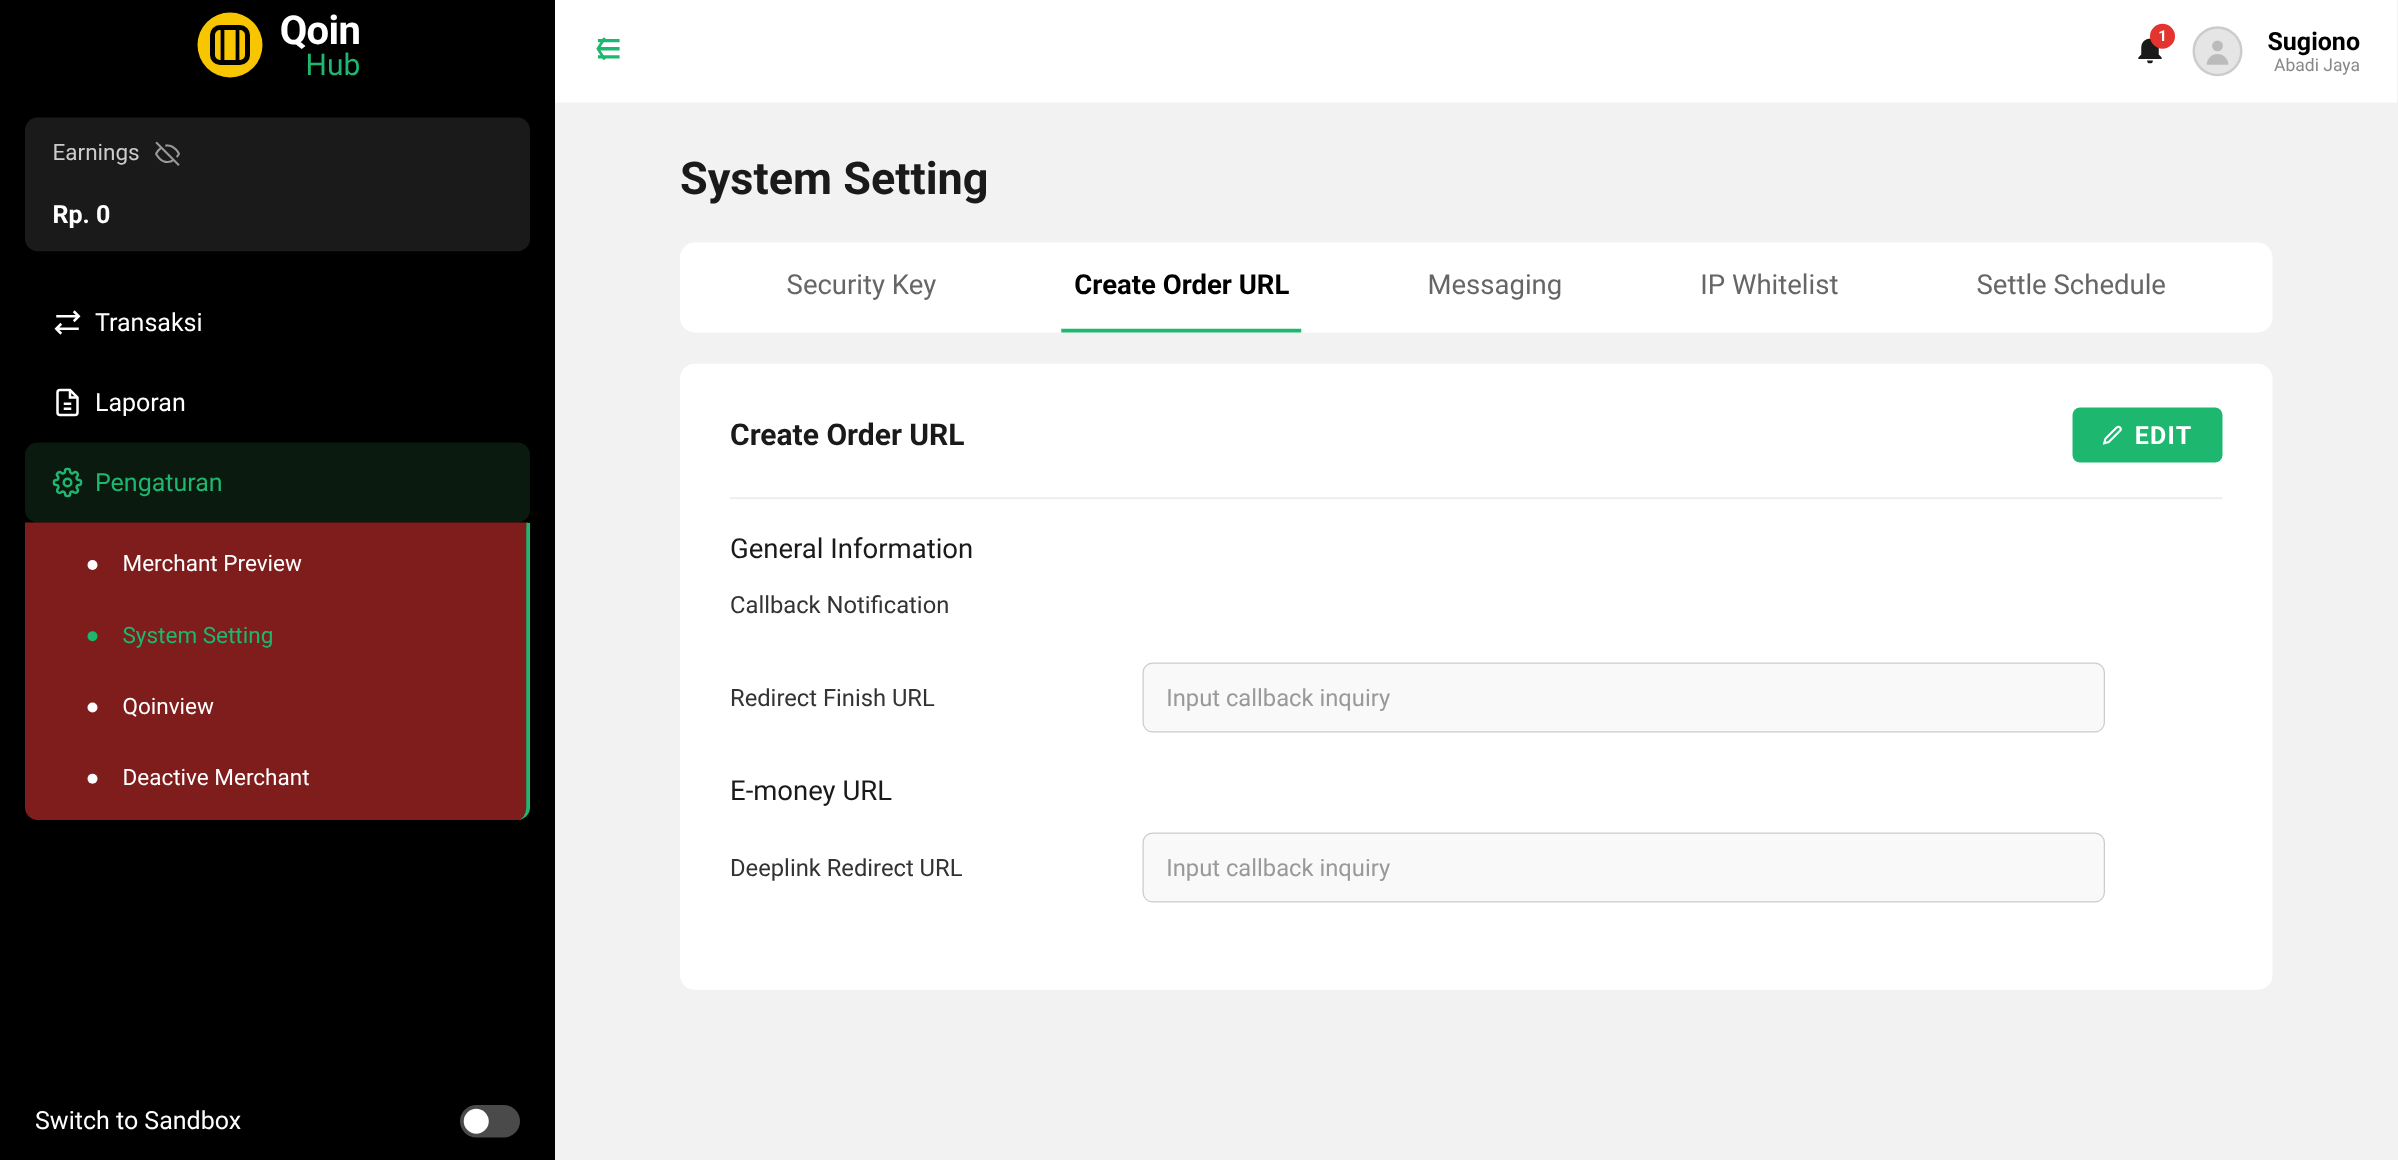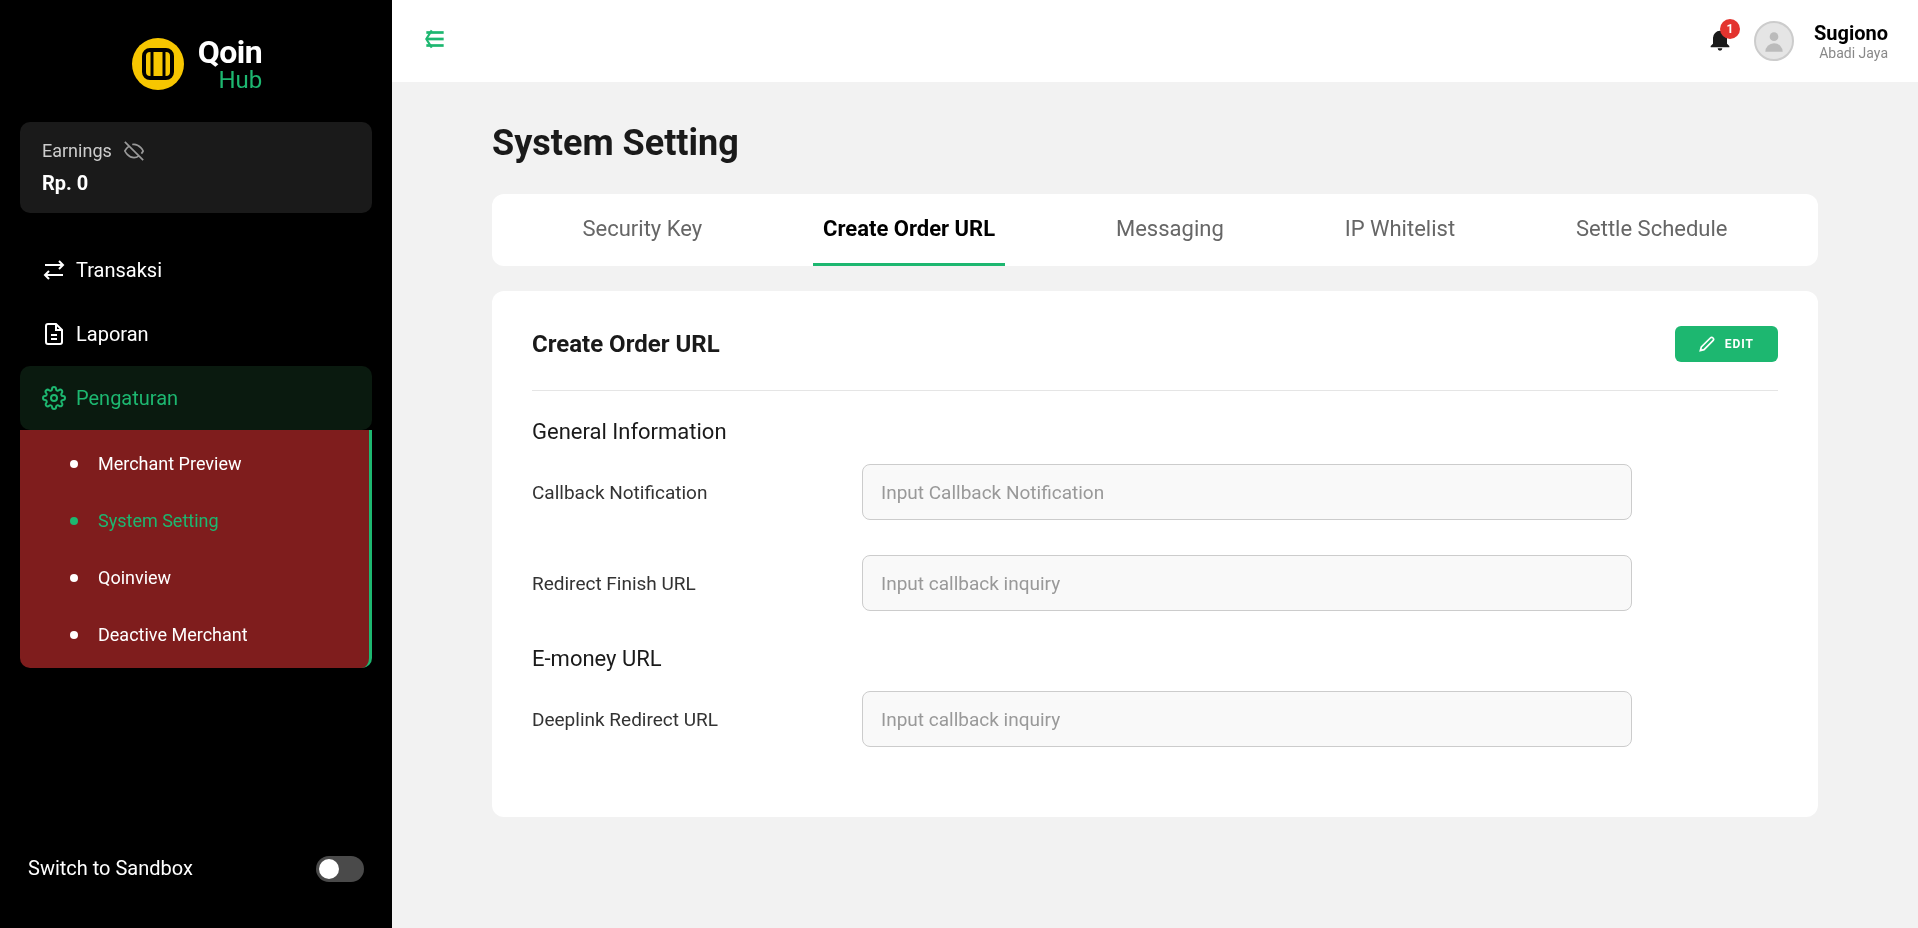--- a/index.html
+++ b/index.html
@@ -1,24 +1,24 @@
 <!DOCTYPE html>
 <html><head>
 <meta charset="utf-8">
 <style>
 *{margin:0;padding:0;box-sizing:border-box;font-family:-apple-system,BlinkMacSystemFont,'Segoe UI',Roboto,sans-serif}
 body{background:#f2f2f2;width:1918px;height:928px;overflow:hidden;display:flex}
-.sidebar{width:392px;background:#000;color:#fff;display:flex;flex-direction:column;padding:36px 20px;position:relative}
+.sidebar{width:444px;background:#000;color:#fff;display:flex;flex-direction:column;padding:8px 20px;position:relative}
 .logo-wrap{display:flex;align-items:center;justify-content:center;gap:12px;margin-bottom:30px}
 .logo-coin{width:56px;height:56px}
 .logo-text{display:flex;flex-direction:column;line-height:1}
 .logo-qoin{font-size:32px;font-weight:700;color:#fff;letter-spacing:-0.5px}
 .logo-hub{font-size:24px;font-weight:400;color:#1db770;text-align:right}
 .earnings-box{background:#1a1a1a;border-radius:10px;padding:18px 22px;margin-bottom:25px}
-.earnings-row{display:flex;align-items:center;gap:12px;margin-bottom:10px}
+.earnings-row{display:flex;align-items:center;gap:12px;margin-bottom:26px}
 .earnings-label{font-size:18px;color:#ccc}
 .earnings-amount{font-size:20px;font-weight:700;color:#fff}
 .nav-list{list-style:none}
 .nav-item{display:flex;align-items:center;gap:10px;padding:20px 22px;font-size:20px;cursor:pointer;border-radius:10px}
 .nav-item.active{background:#0a1a0f;color:#1db770}
 .nav-icon{width:24px;height:24px;display:flex;align-items:center;justify-content:center}
 .subnav{background:#7f1d1d;border-radius:0 0 10px 10px;padding:5px 0;border-right:3px solid #1db770}
 .subnav-item{display:flex;align-items:center;gap:20px;padding:18px 22px 18px 50px;font-size:18px;cursor:pointer}
 .subnav-item.active{color:#1db770}
 .subnav-bullet{width:8px;height:8px;background:currentColor;border-radius:50%}
@@ -37,21 +37,21 @@
 .user-name{font-size:20px;color:#000;font-weight:700}
 .user-sub{font-size:14px;color:#888}
 .content{flex:1;padding:40px 100px;overflow:auto}
 .page-title{font-size:36px;font-weight:700;color:#1a1a1a;margin-bottom:30px}
 .tabs{background:#fff;border-radius:12px;display:flex;justify-content:space-around;padding:0 30px;margin-bottom:25px}
 .tab{padding:22px 10px;font-size:22px;color:#666;cursor:pointer;border-bottom:3px solid transparent}
 .tab.active{color:#000;font-weight:700;border-bottom-color:#1db770}
 .panel{background:#fff;border-radius:12px;padding:35px 40px}
 .panel-header{display:flex;justify-content:space-between;align-items:center;padding-bottom:28px;border-bottom:1px solid #e5e5e5;margin-bottom:28px}
 .panel-title{font-size:24px;font-weight:700;color:#1a1a1a}
-.edit-btn{background:#1db770;color:#fff;border:none;border-radius:6px;padding:10px 24px;font-size:12px;font-weight:700;letter-spacing:1px;cursor:pointer;display:flex;align-items:center;gap:10px}
+.edit-btn{background:#1db770;color:#fff;border:none;border-radius:6px;padding:10px 24px;font-size:20px;font-weight:700;letter-spacing:1px;cursor:pointer;display:flex;align-items:center;gap:10px}
 .section-title{font-size:22px;font-weight:400;color:#1a1a1a;margin-bottom:20px}
 .form-row{display:flex;align-items:center;margin-bottom:35px}
 .form-label{width:330px;font-size:19px;color:#333}
 .form-input{flex:1;max-width:770px;height:56px;border:1px solid #ccc;border-radius:8px;background:#f9f9f9;padding:0 18px;font-size:19px;color:#333}
 .form-input::placeholder{color:#999}
 .emoney-title{margin-top:10px}
 </style>
 </head>
 <body>
 
@@ -182,21 +182,20 @@
               <path d="M17 3a2.8 2.8 0 0 1 4 4L7.5 20.5 2 22l1.5-5.5L17 3z"></path>
             </svg>
           <span>EDIT</span>
         </button>
       </div>
 
       <h3 class="section-title">General Information</h3>
 
       <div class="form-row">
         <label class="form-label">Callback Notification</label>
-        <input class="form-input" type="text" placeholder="Input Callback Notification" style="">
       </div>
 
       <div class="form-row">
         <label class="form-label">Redirect Finish URL</label>
         <input class="form-input" type="text" placeholder="Input callback inquiry" style="">
       </div>
 
       <h3 class="section-title emoney-title">E-money URL</h3>
 
       <div class="form-row">

